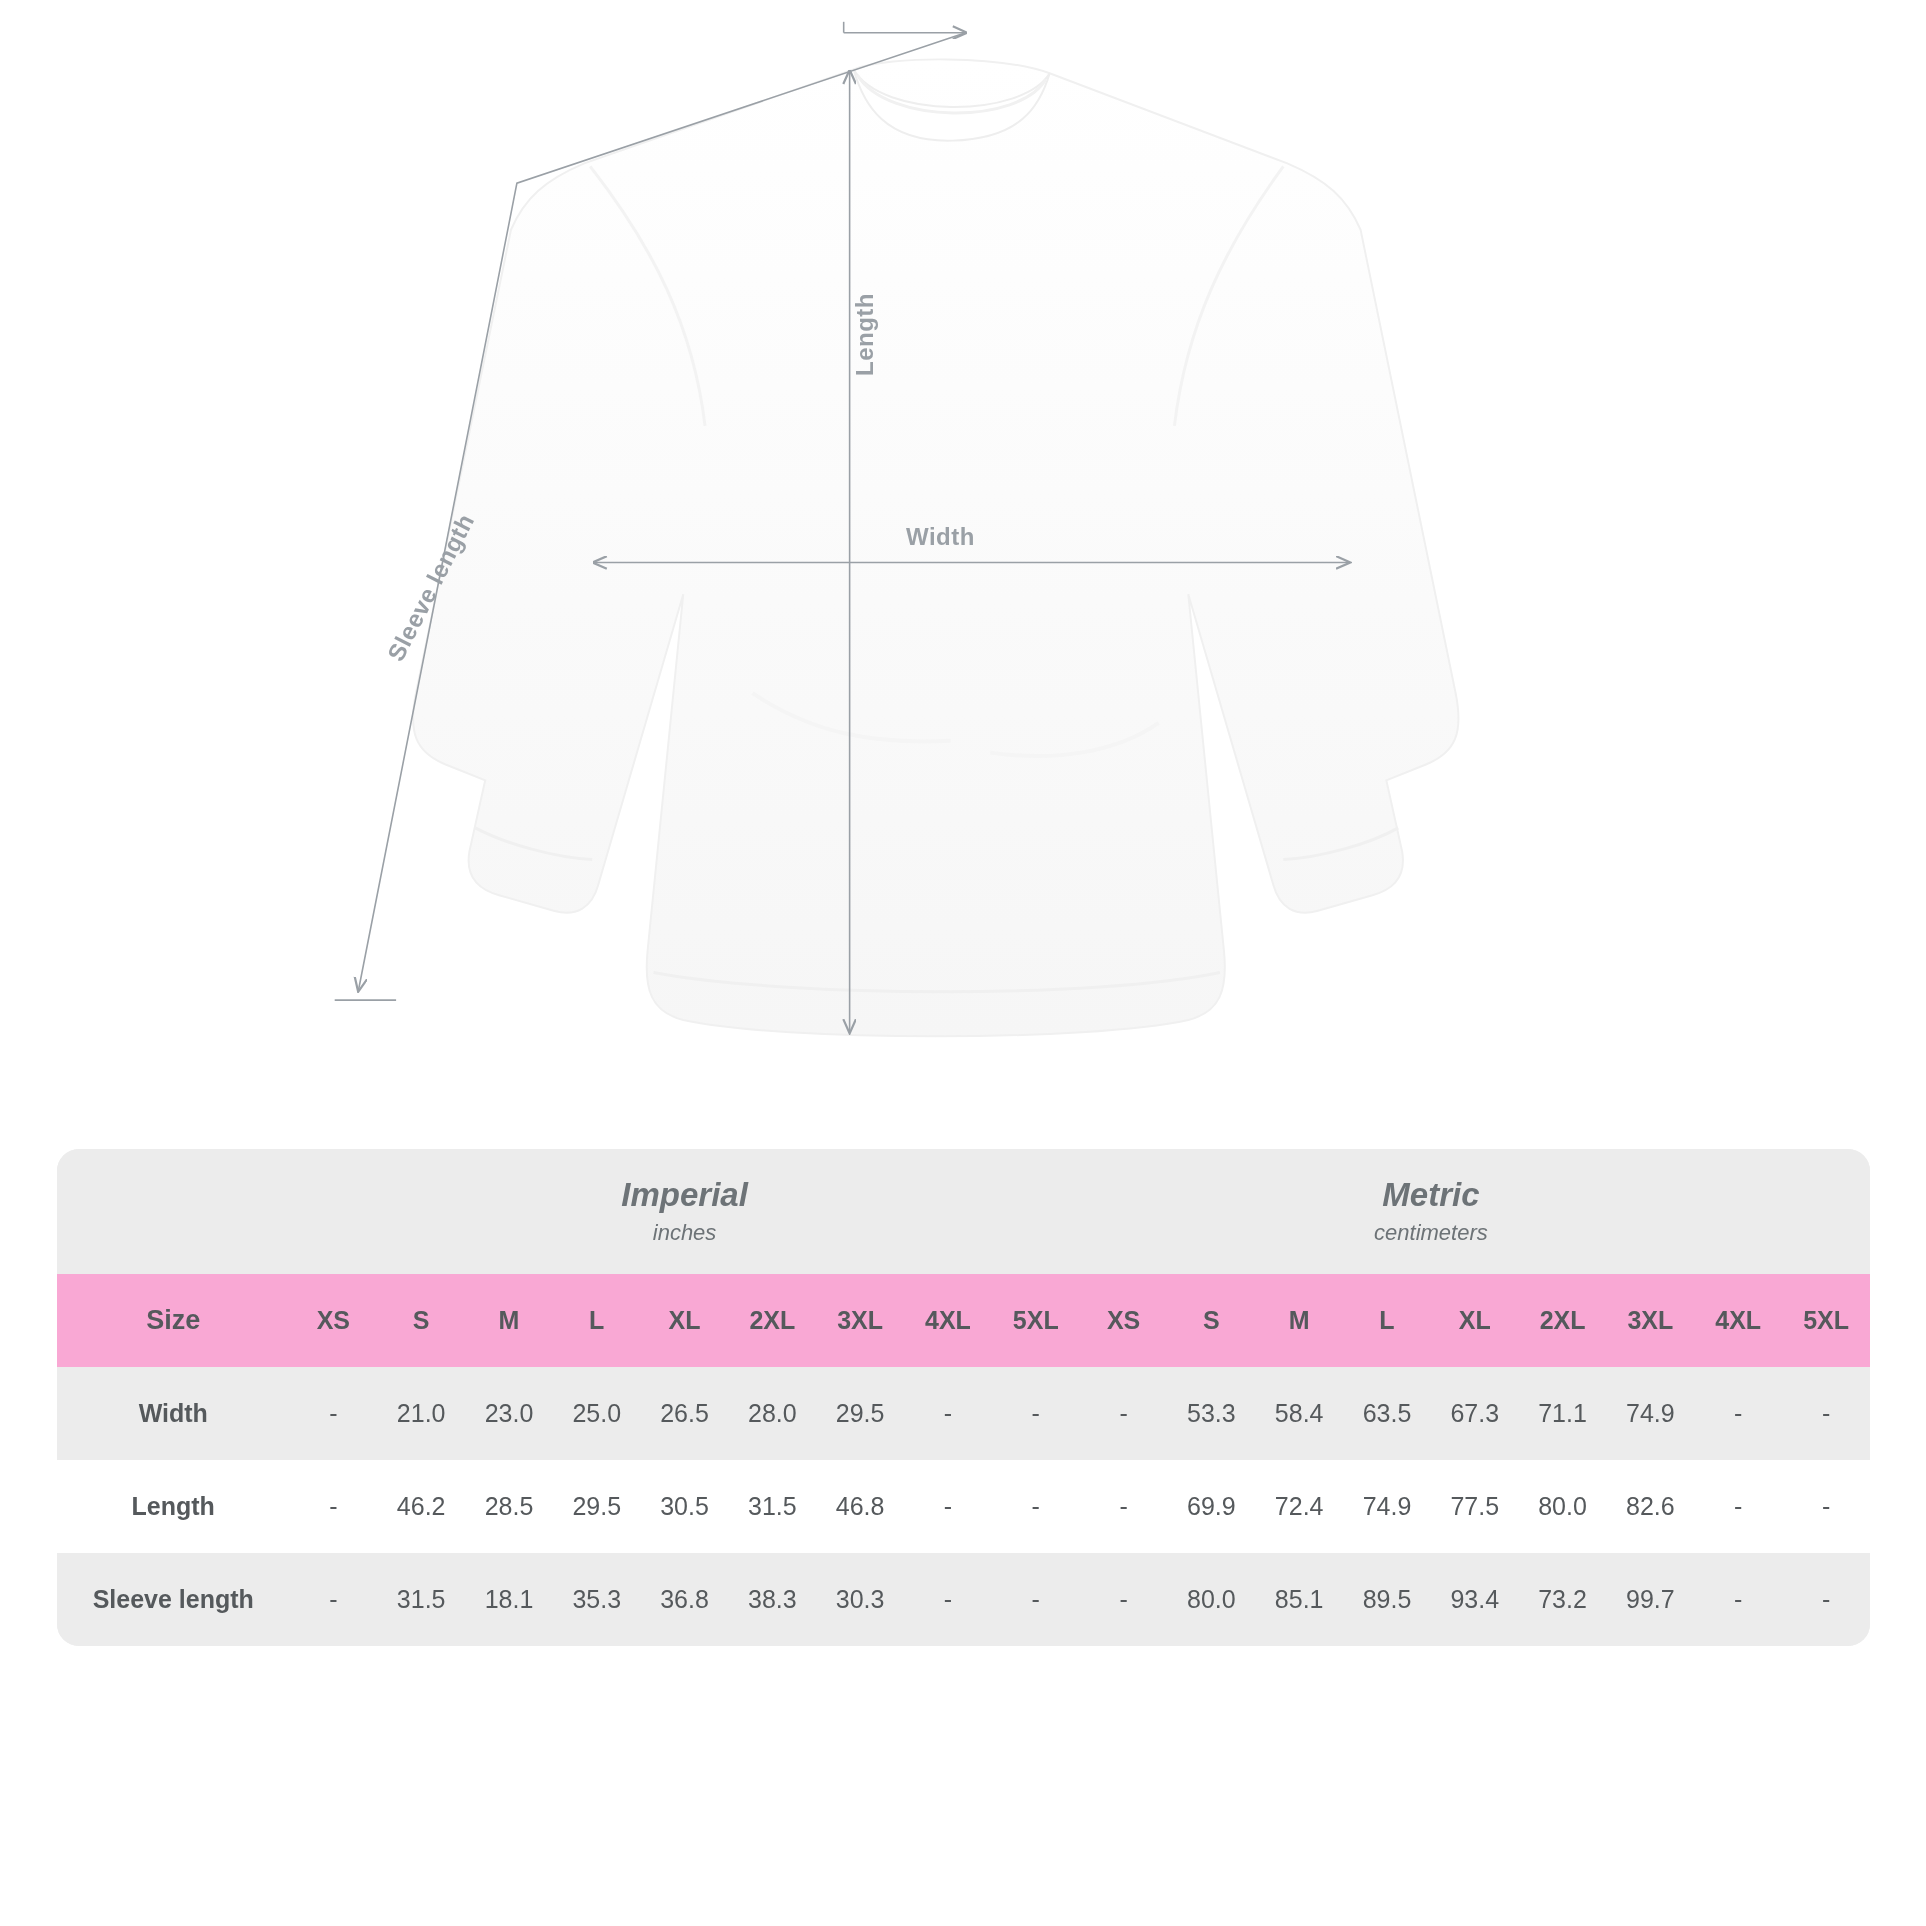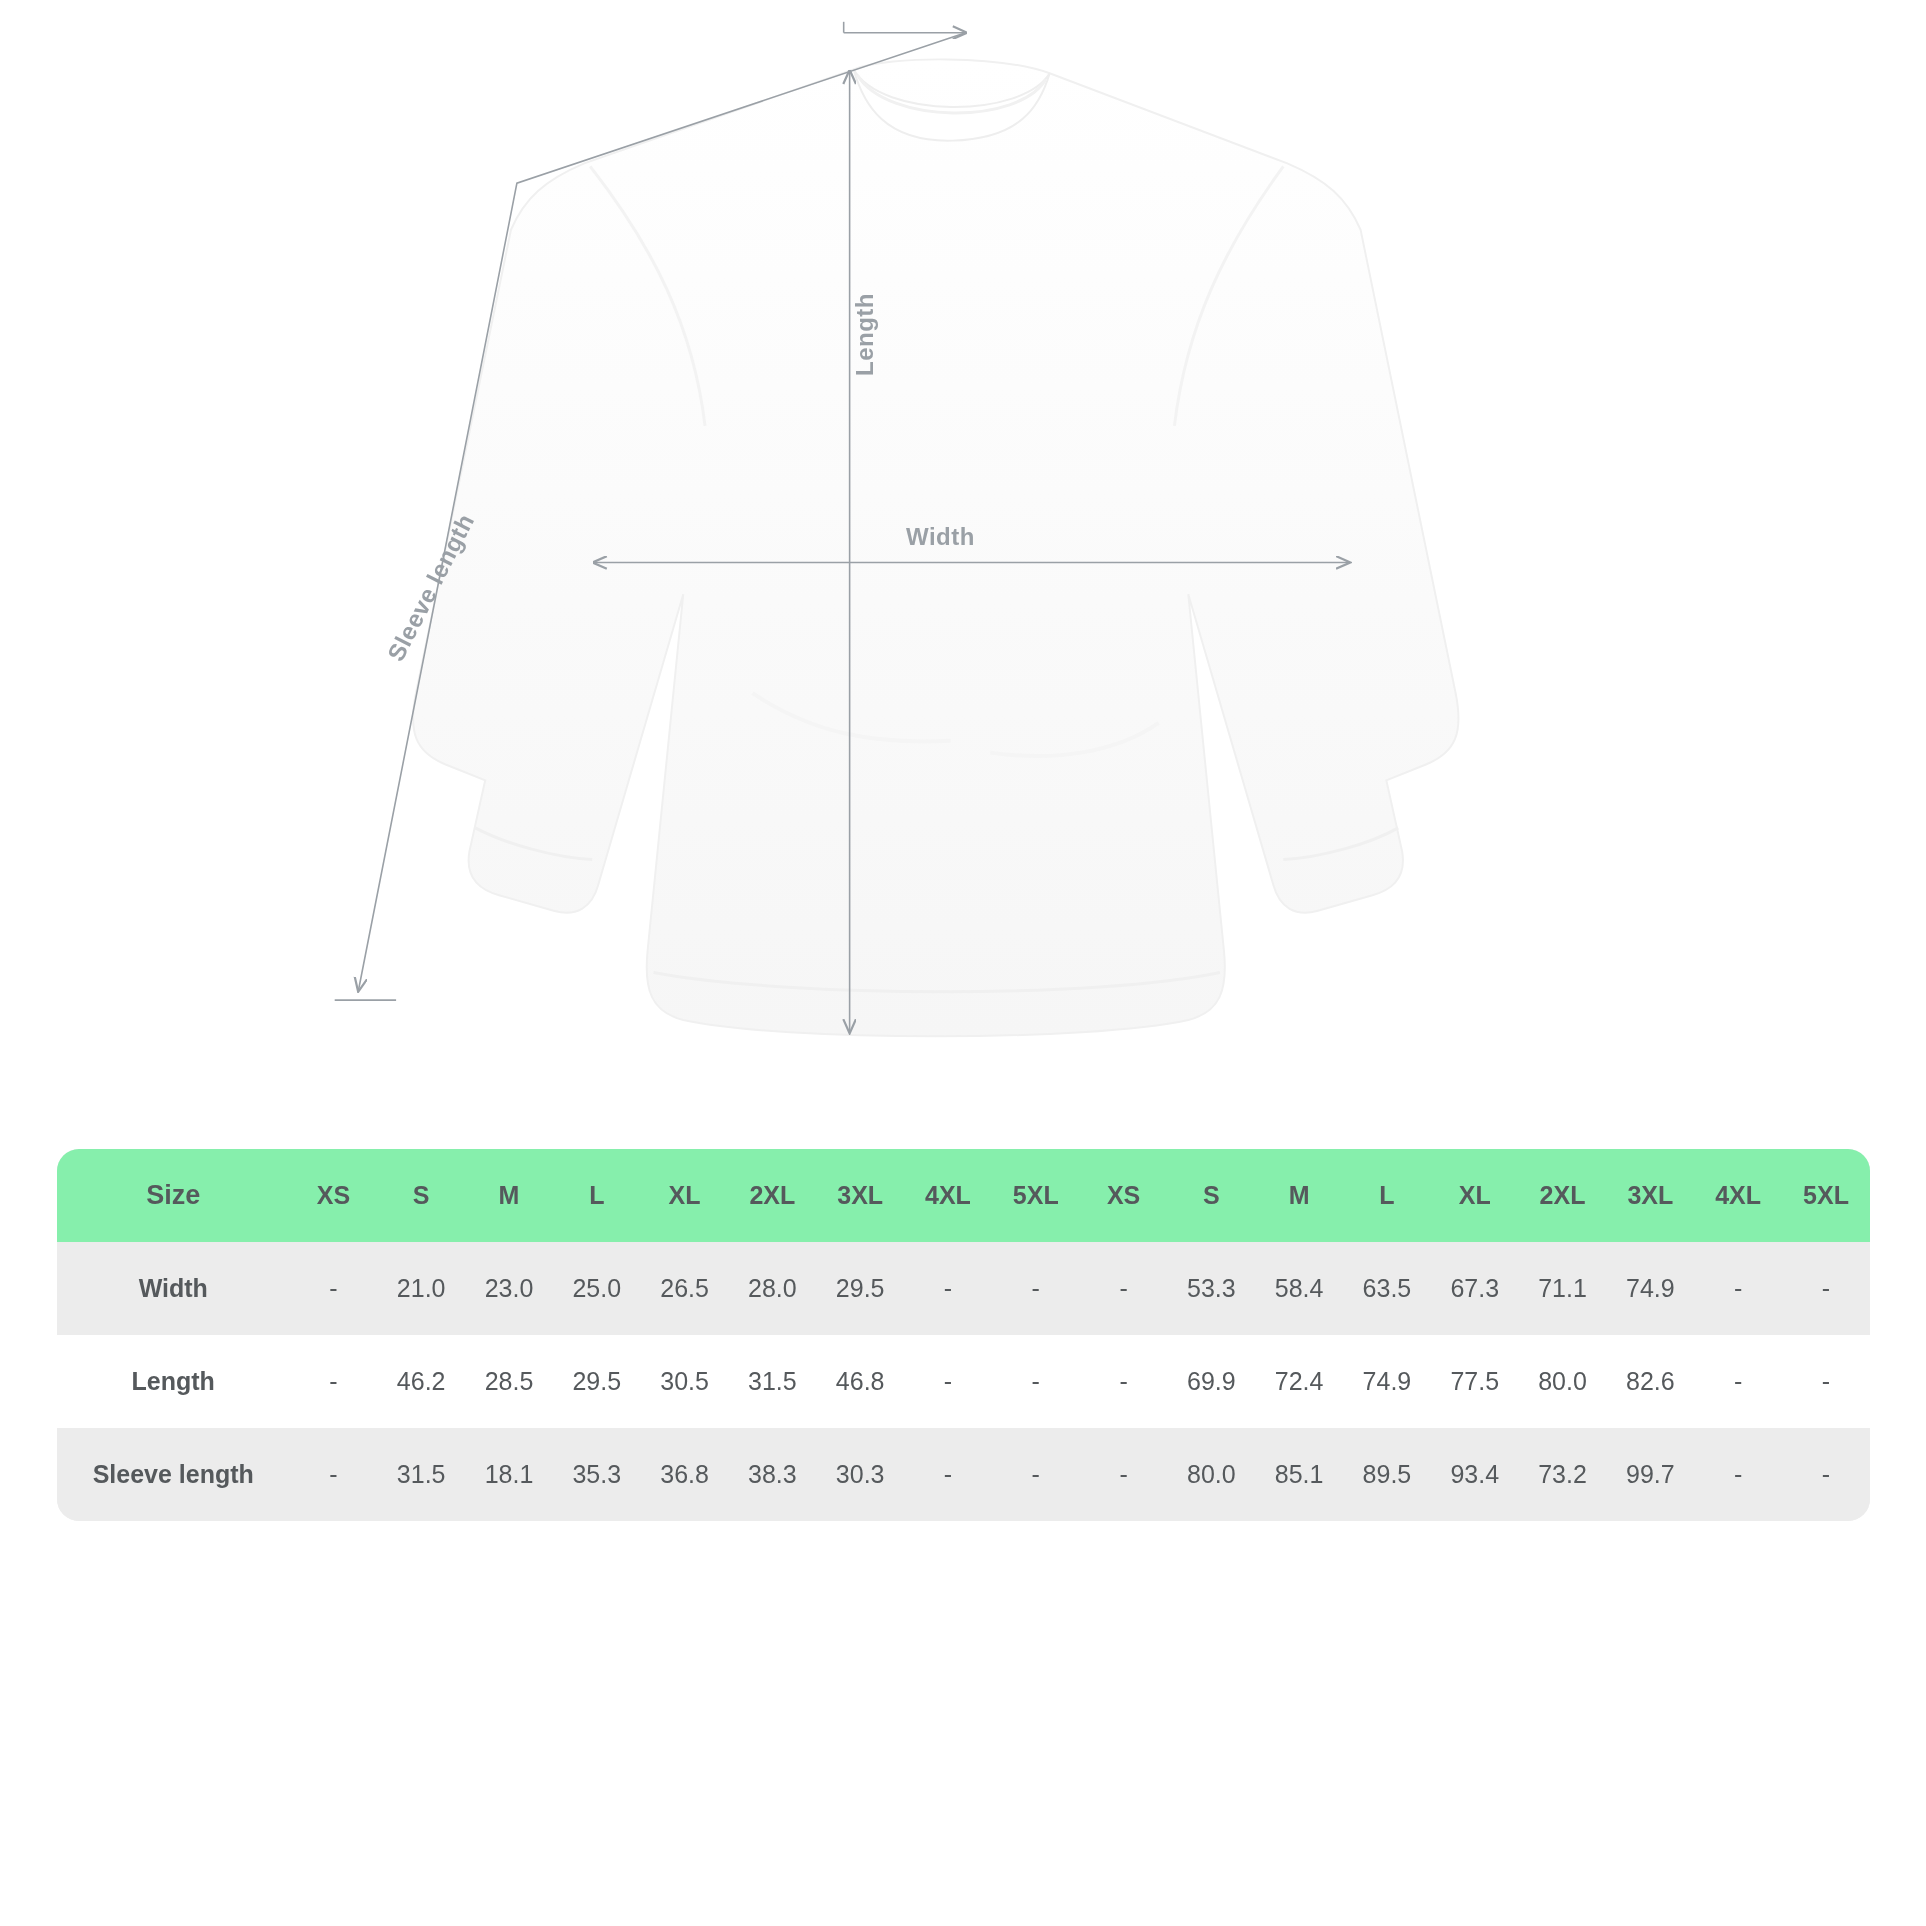--- a/index.html
+++ b/index.html
@@ -107,21 +107,21 @@
     line-height: 1.25;
   }
   .unit-sub {
     font-size: 22px;
     font-style: italic;
     color: #6d7377;
     line-height: 1.5;
   }
   .head-row td {
     height: 91px;
-    background: #86efac;
+    background: #f9a8d4;
     font-weight: bold;
     color: #53575a;
     font-size: 26px;
   }
   .head-row td.rowlabel {
     font-size: 27px;
   }
   .data-row td {
     height: 91px;
   }
@@ -246,20 +246,32 @@
           <col class="col-v">
           <col class="col-v">
           <col class="col-v">
           <col class="col-v">
           <col class="col-v">
           <col class="col-v">
           <col class="col-v">
           <col class="col-v">
       </colgroup>
       <tbody>
+        <tr class="unit-head">
+          <td></td>
+          <td colspan="9">
+            <div class="unit-title">Imperial</div>
+            <div class="unit-sub">inches</div>
+          </td>
+          <td colspan="8">
+            <div class="unit-title">Metric</div>
+            <div class="unit-sub">centimeters</div>
+          </td>
+          <td></td>
+        </tr>
 
         <tr class="head-row">
           <td class="rowlabel">Size</td>
           <td>XS</td>
           <td>S</td>
           <td>M</td>
           <td>L</td>
           <td>XL</td>
           <td>2XL</td>
           <td>3XL</td>

